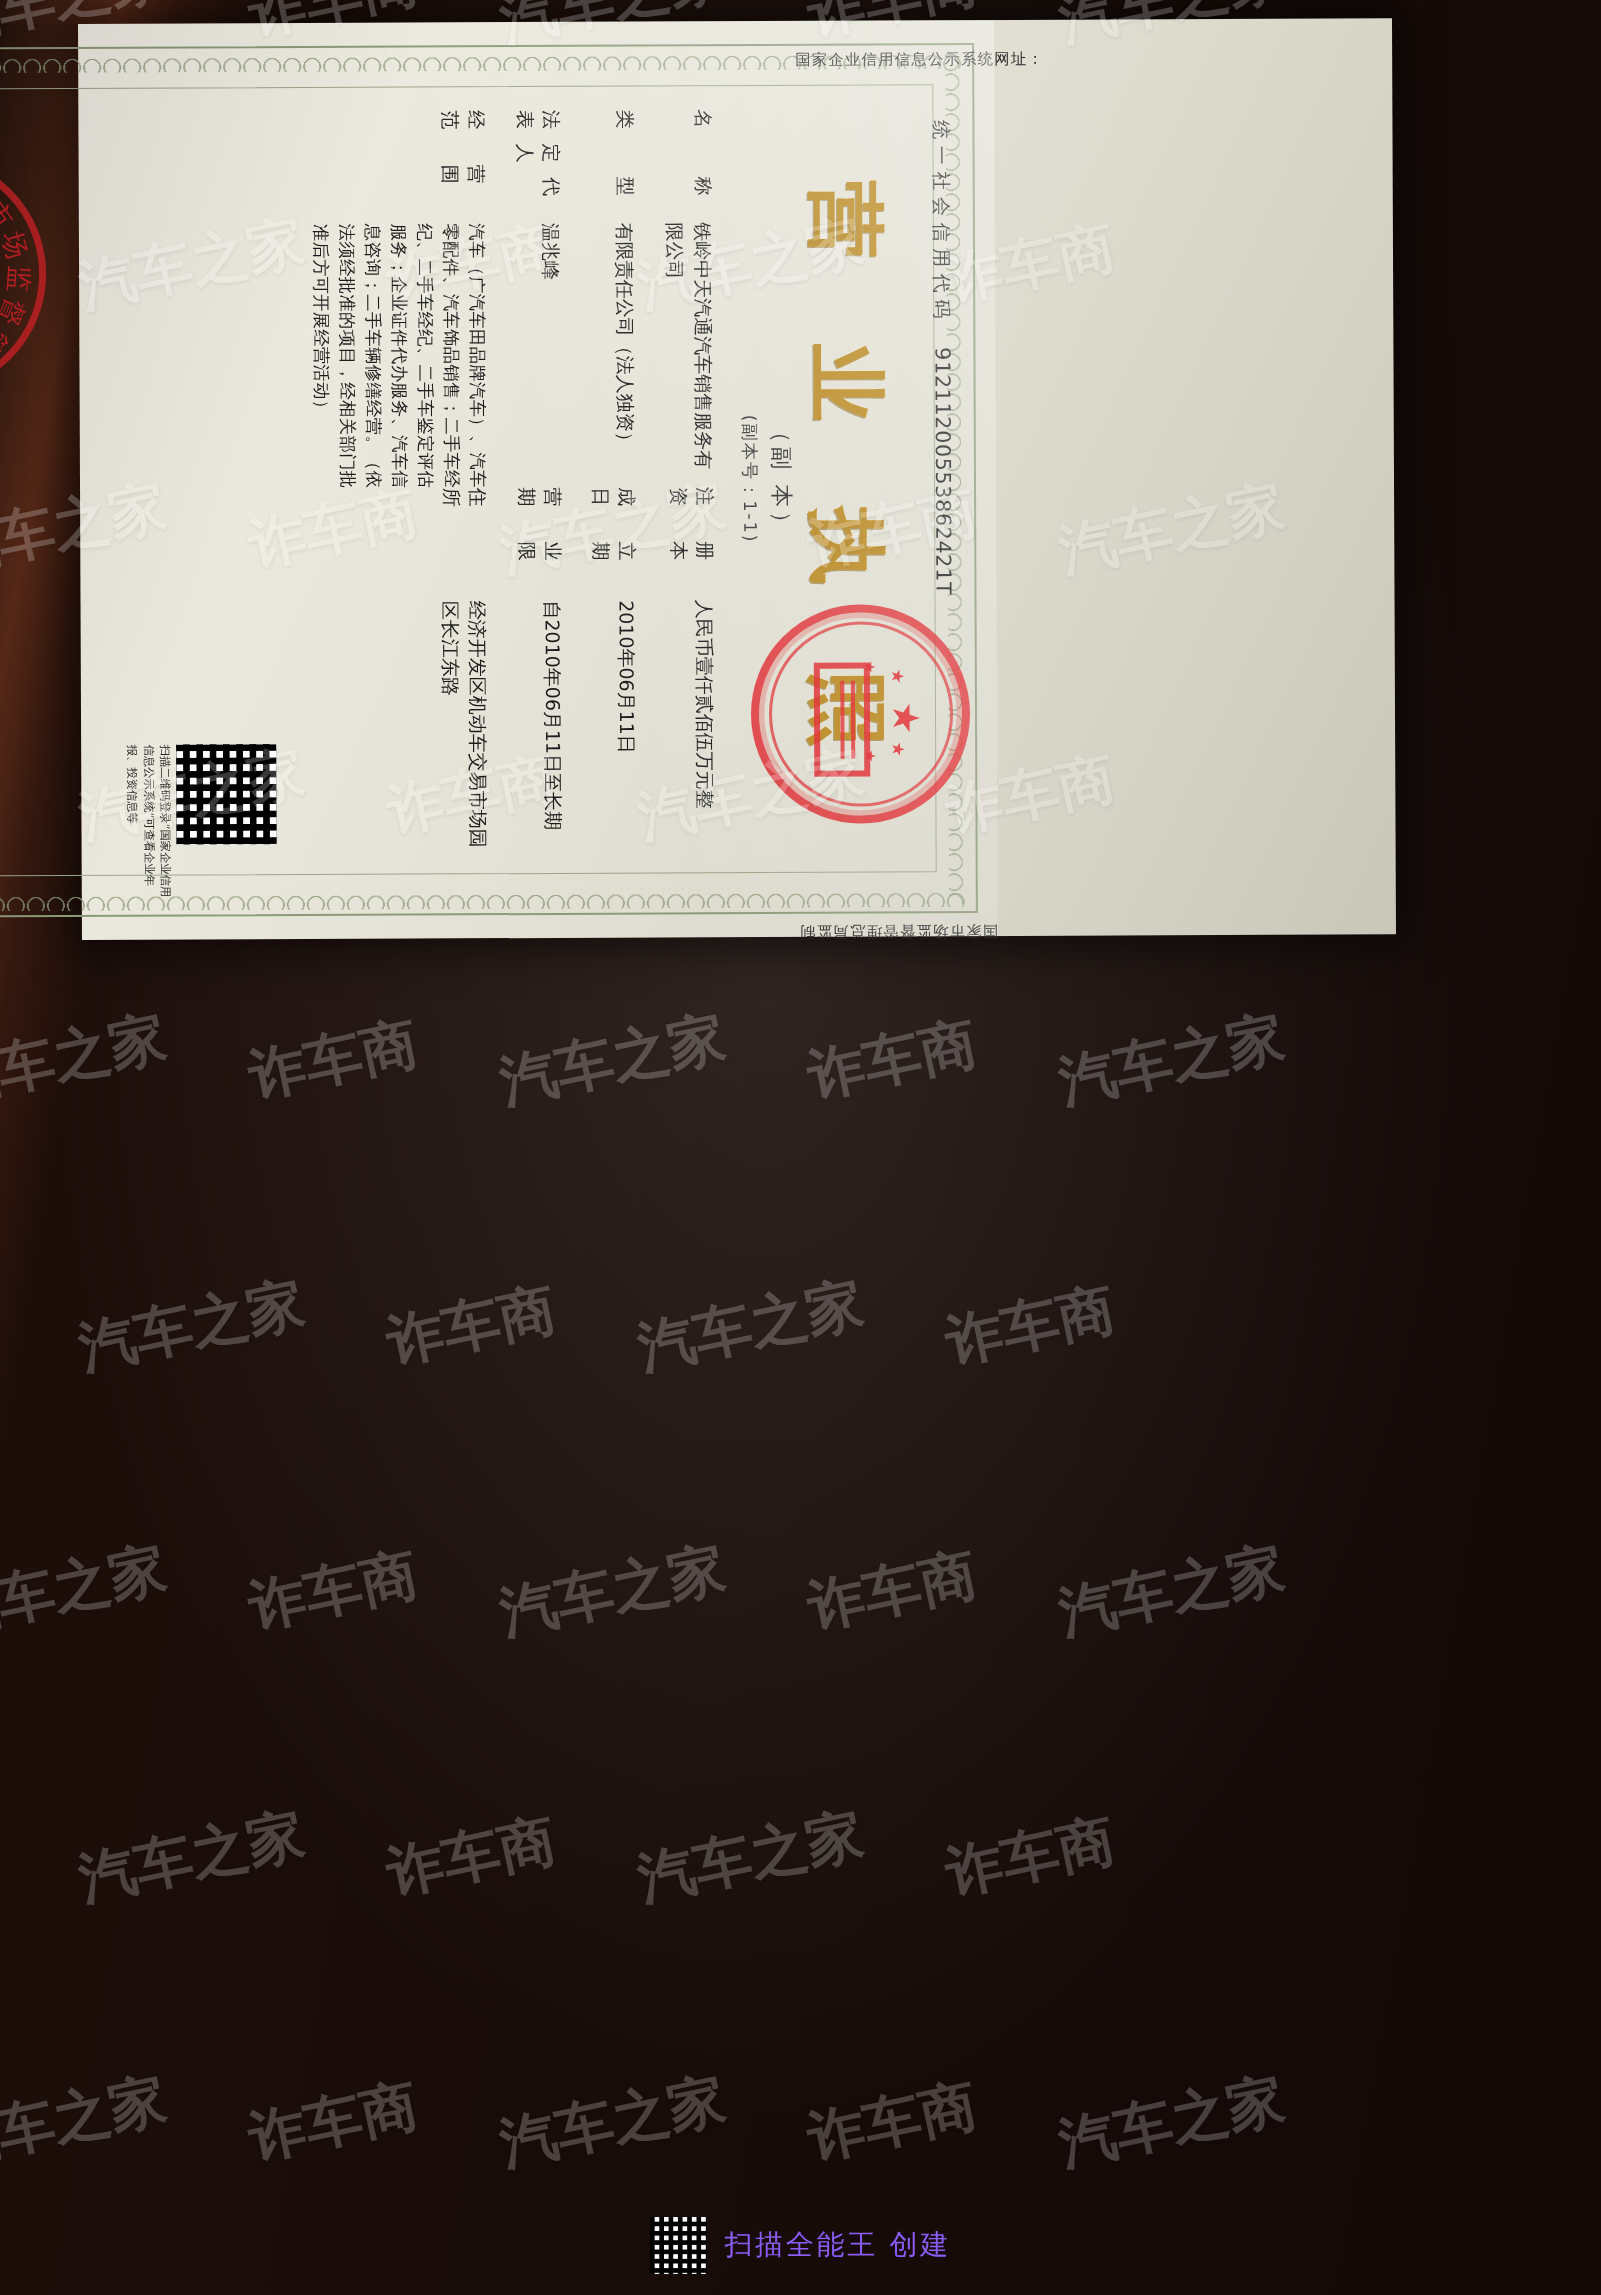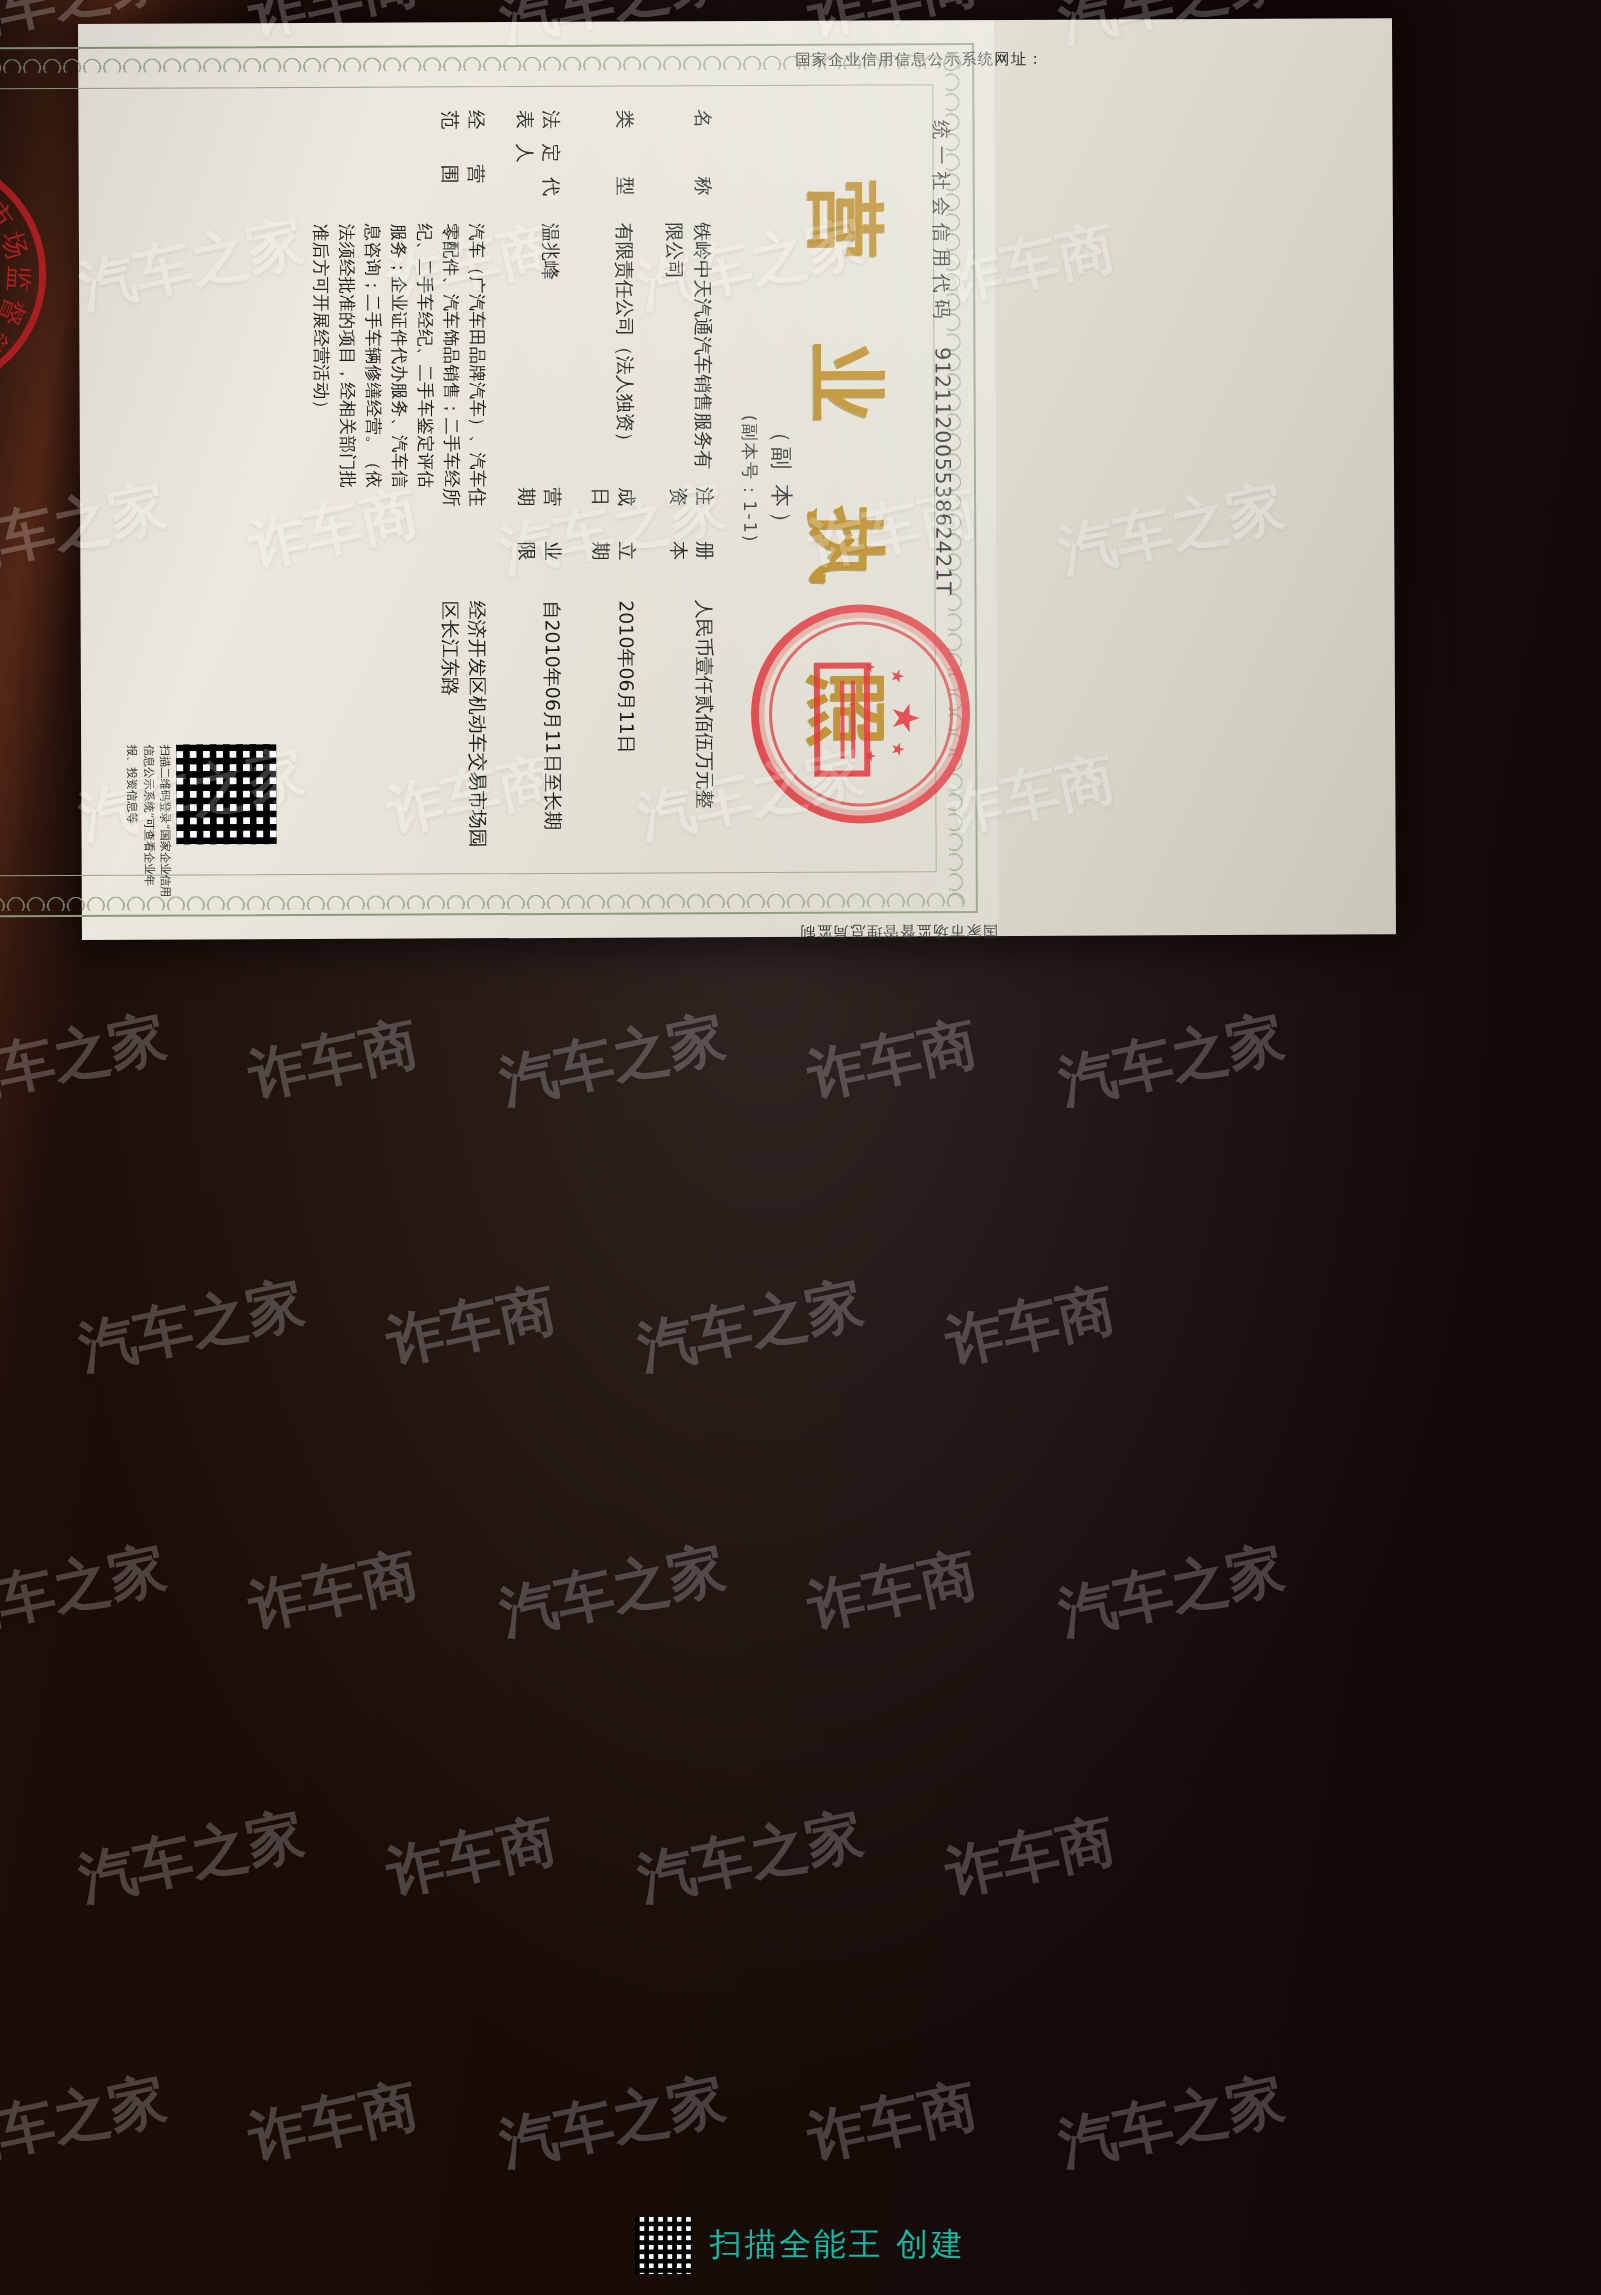--- a/index.html
+++ b/index.html
@@ -198,21 +198,21 @@
     color:#efe9e0;
   }
   #footer .fqr{
     width:57px;height:57px;background:#fff;
     background-image:
       repeating-linear-gradient(0deg,#000 0 4.6px,transparent 4.6px 9.3px),
       repeating-linear-gradient(90deg,#000 0 4.6px,transparent 4.6px 9.3px);
     background-size:9.3px 9.3px,9.3px 9.3px;
     background-blend-mode:multiply;
   }
-  #footer .ftxt{font-size:32px;letter-spacing:2.7px;color:#14b8a6;}
+  #footer .ftxt{font-size:28px;letter-spacing:2.7px;color:#8b5cf6;}
 </style>
 </head>
 <body>
 
 <div id="photo"></div>
 
 <div id="sheet">
 
   <div class="rot">
 

